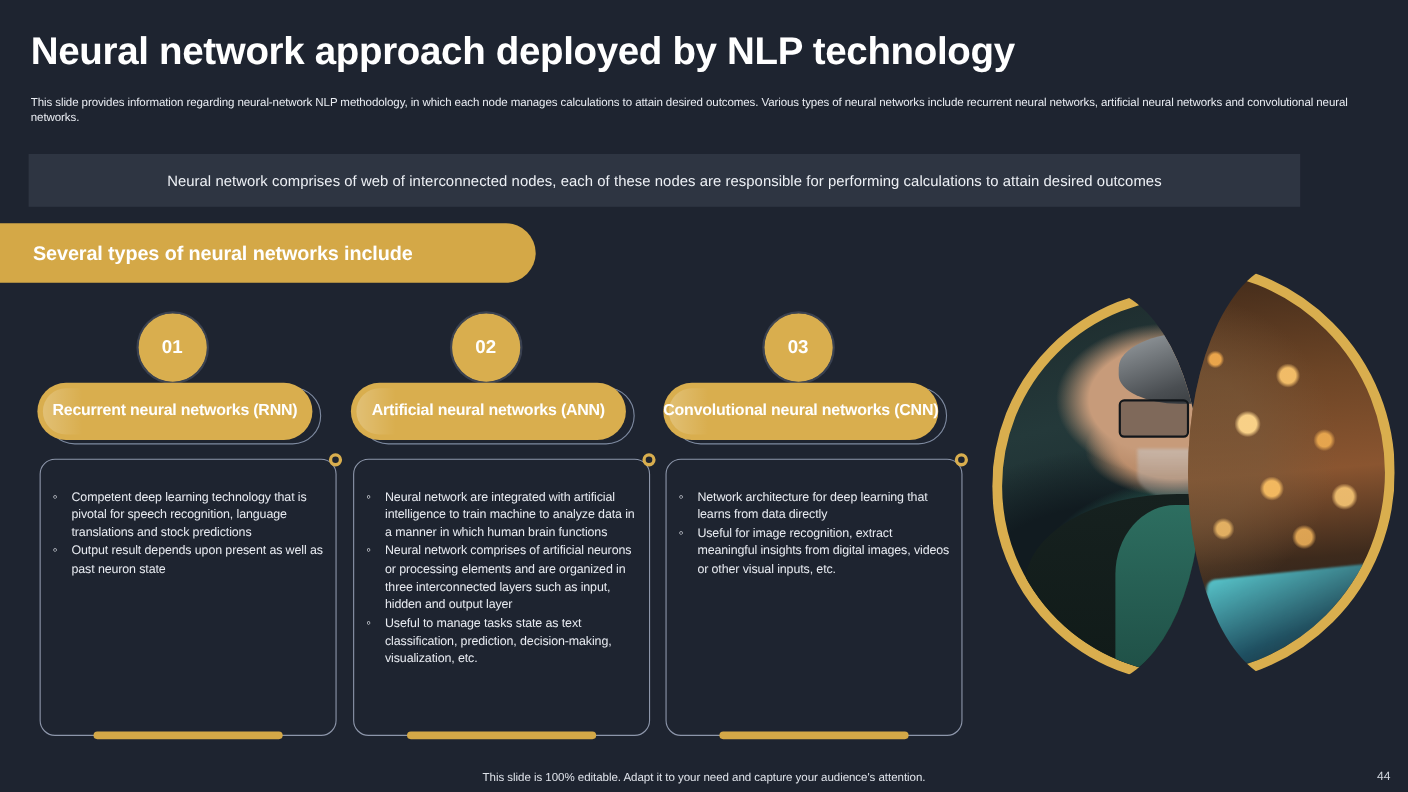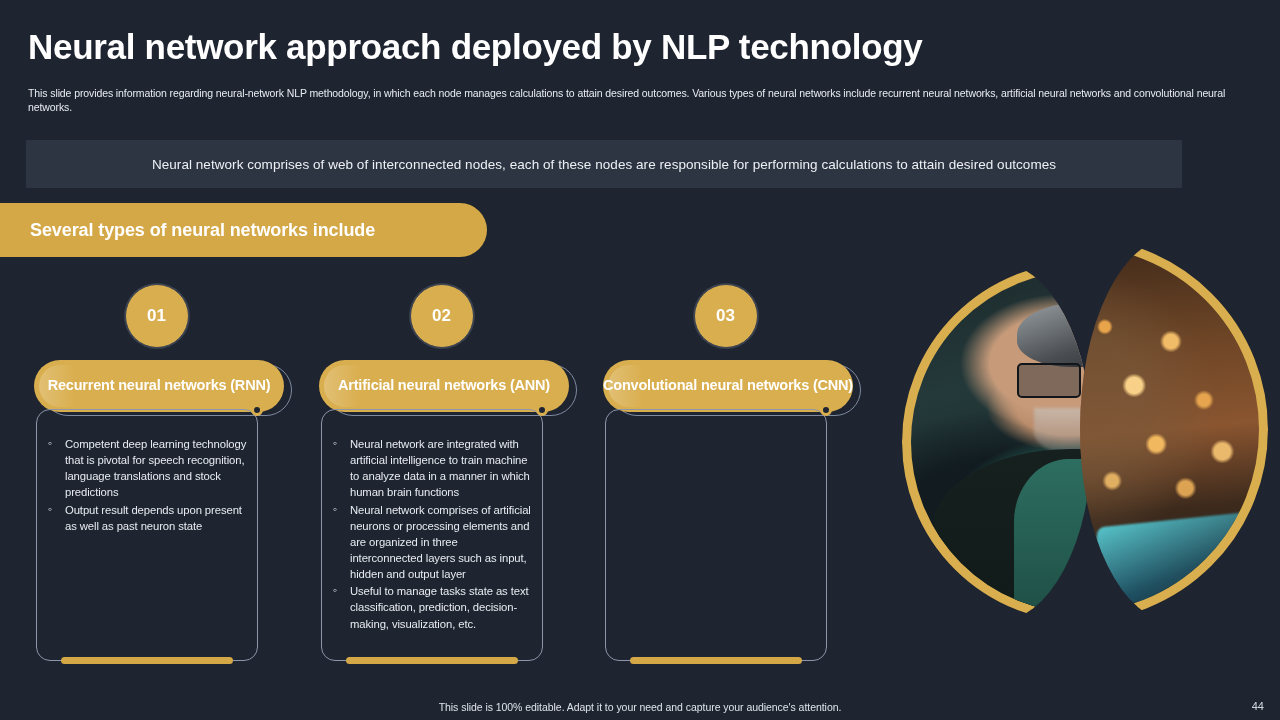--- a/index.html
+++ b/index.html
@@ -60,21 +60,21 @@
   .badge {
     position: relative; margin: 0 auto;
     width: 64px; height: 64px; border-radius: 50%;
     background: #d9ae4e;
     border: 1.5px solid #3b4250;
     display: flex; align-items: center; justify-content: center;
     box-shadow: 0 0 0 1px rgba(60,68,84,.9);
   }
   .badge-num { font-size: 17px; font-weight: bold; color: #ffffff; }
 
-  .pill-wrap { position: relative; margin-top: 12px; height: 49px; }
+  .pill-wrap { position: relative; margin-top: 0; height: 49px; }
   .pill-ghost {
     position: absolute; left: 28px; top: 4px;
     width: 250px; height: 52px; border-radius: 26px;
     border: 1px solid #7e8aa0;
   }
   .pill {
     position: absolute; left: 20px; top: 0;
     width: 250px; height: 52px; border-radius: 26px;
     background: #d9ae4e;
     display: flex; align-items: center; justify-content: center;
@@ -85,22 +85,22 @@
     width: 36px; height: 42px; border-radius: 26px 0 0 26px;
     background: linear-gradient(90deg, rgba(255,255,255,.22), rgba(255,255,255,0));
     pointer-events: none;
   }
   .pill-text {
     font-size: 14.5px; font-weight: bold; color: #ffffff;
     line-height: 1.22; letter-spacing: -0.2px; position: relative;
   }
 
   .card {
-    position: relative; margin-top: 0; margin-left: 22px;
-    width: 222px; height: 252px;
+    position: relative; margin-top: 20px; margin-left: 22px;
+    width: 270px; height: 252px;
     border: 1px solid #8d96aa; border-radius: 14px;
     background: transparent;
   }
   .card-dot {
     position: absolute; right: -6px; top: -6px;
     width: 12px; height: 12px; border-radius: 50%;
     background: #1e2430; border: 3px solid #d9ae4e;
   }
   .bullets {
     margin: 26px 10px 0 8px; list-style: none;
@@ -290,20 +290,24 @@
         <span class="badge-num">03</span>
       </div>
       <div class="pill-wrap">
         <div class="pill-ghost"></div>
         <div class="pill">
           <span class="pill-text">Convolutional neural networks (CNN)</span>
         </div>
       </div>
       <div class="card">
         <span class="card-dot"></span>
+        <ul class="bullets">
+          <li>Network architecture for deep learning that learns from data directly</li>
+          <li>Useful for image recognition, extract meaningful insights from digital images, videos or other visual inputs, etc.</li>
+        </ul>
         <span class="card-bar"></span>
       </div>
     </div>
 
   </div>
 
   <div class="art">
     <div class="circ circ-left">
       <div class="circ-left-inner">
         <span class="hair"></span>

